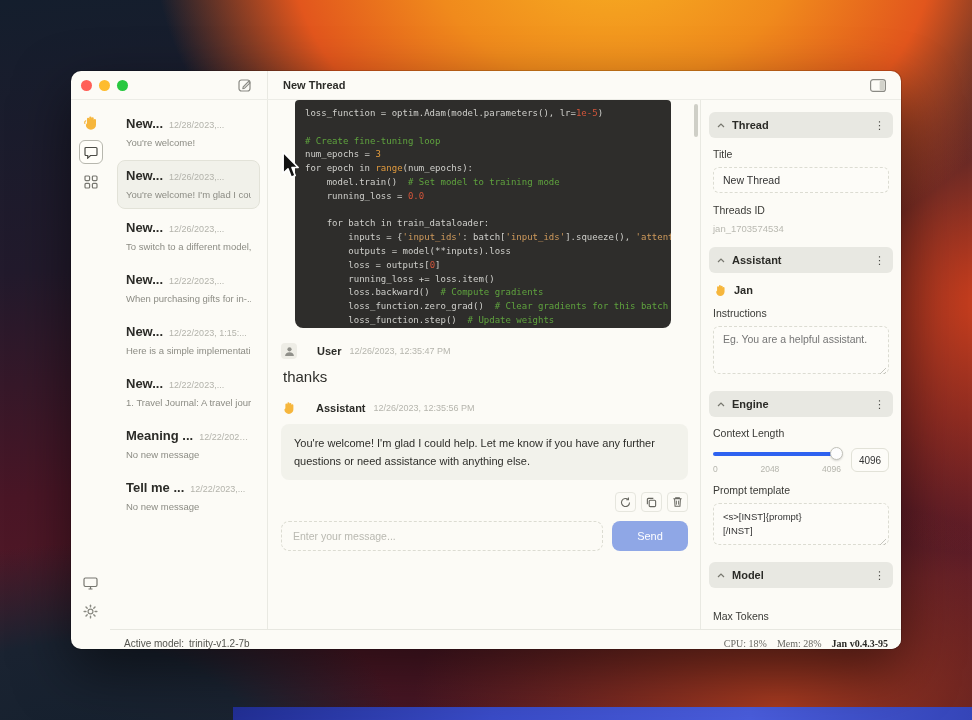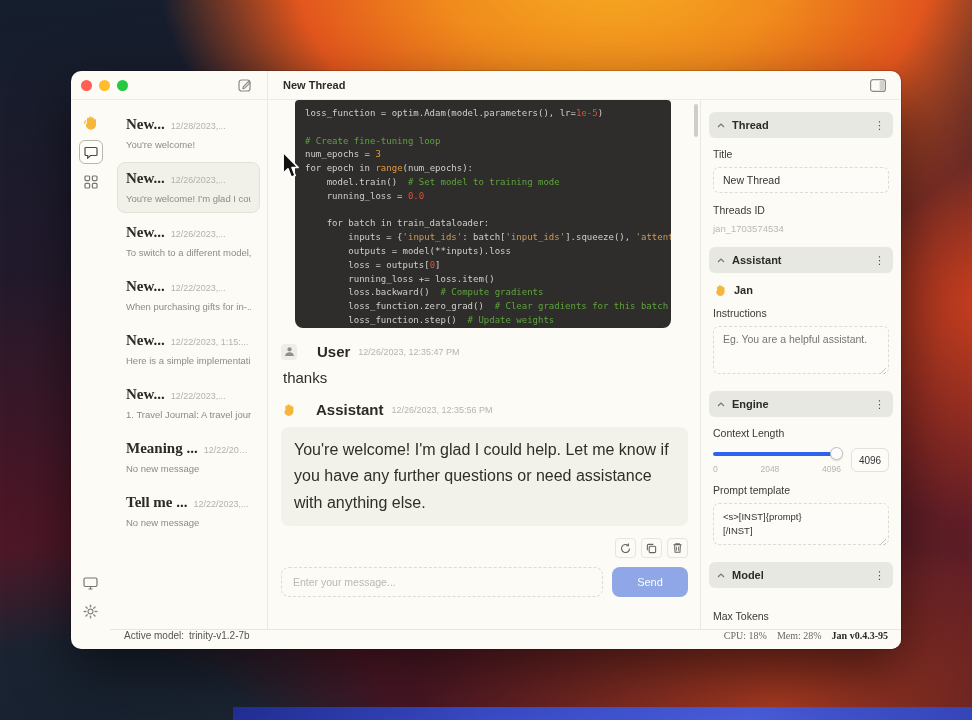--- a/index.html
+++ b/index.html
@@ -45,45 +45,45 @@
   .rail { width:39px; flex:0 0 39px; display:flex; flex-direction:column; align-items:center; padding:14px 0 8px; }
   .rail-top { display:flex; flex-direction:column; align-items:center; gap:9px; }
   .rail-bottom { margin-top:auto; display:flex; flex-direction:column; align-items:center; gap:10px; }
   .rail-active-box { width:24px; height:24px; border:1px solid #b7b7ae; border-radius:6px; display:flex; align-items:center; justify-content:center; background:#fffef9; }
 
   
   .threadlist { width:158px; flex:0 0 158px; border-right:1px solid #e9e9e2; padding:8px 7px; overflow:hidden; }
   .titem { padding:7px 8px 8px; border-radius:8px; border:1px solid transparent; margin-bottom:3px; cursor:default; }
   .titem.selected { background:#f1f1ea; border-color:#e2e2d8; }
   .ti-row { display:flex; align-items:baseline; gap:6px; white-space:nowrap; overflow:hidden; }
-  .ti-title { font-size:15px; font-weight:bold; color:#2b2b27; flex:0 0 auto;font-family:Liberation Serif, serif; }
+  .ti-title { font-size:13px; font-weight:bold; color:#2b2b27; flex:0 0 auto; }
   .ti-date { font-size:9px; color:#b3b3ab; overflow:hidden; text-overflow:ellipsis; }
   .ti-preview { margin-top:6px; font-size:9.5px; color:#8c8c84; white-space:nowrap; overflow:hidden; }
 
   
   .chat { flex:1; position:relative; display:flex; flex-direction:column; padding:0 12px 10px 13px; min-width:0; }
   .scrollthumb { position:absolute; right:2px; top:4px; width:4px; height:33px; border-radius:2px; background:#cfcfc7; }
 
   .code { margin:0 17px 0 14px; height:228px; background:#2e2d2b; border-radius:4px 4px 8px 8px;
     padding:7px 10px; overflow:hidden;
     font-family:"DejaVu Sans Mono", monospace; font-size:9px; line-height:13.8px; }
   .code div { white-space:pre; }
   .code .d { color:#cfcfcb; }
   .code .c { color:#5fa33e; }
   .code .n { color:#d1543a; }
   .code .s { color:#cf9a5c; }
   .code .f { color:#e09a3e; }
 
   .msg { margin-top:15px; }
   .msg-head { display:flex; align-items:center; gap:8px; }
   .avatar-box { width:16px; height:16px; border-radius:4px; background:#eeede6; display:flex; align-items:center; justify-content:center; }
-  .msg-author { font-size:15px; font-weight:bold; color:#2b2b27;padding-left:12px; }
+  .msg-author { font-size:11px; font-weight:bold; color:#2b2b27;padding-left:12px; }
   .msg-time { font-size:9px; color:#b5b5ad; }
   .msg-body { margin:9px 0 0 2px; font-size:15px; color:#2e2e2a; }
-  .bubble { margin-top:9px; background:#f2f2eb; border-radius:8px; padding:10px 13px; font-size:16px; line-height:1.65; color:#2e2e2a; }
+  .bubble { margin-top:9px; background:#f2f2eb; border-radius:8px; padding:10px 13px; font-size:11px; line-height:1.65; color:#2e2e2a; }
 
   .actions { display:flex; justify-content:flex-end; gap:5px; margin-top:12px; }
   .act-btn { width:21px; height:20px; border:1px solid #e6e6de; background:#fcfbf6; border-radius:4px; display:flex; align-items:center; justify-content:center; cursor:pointer; }
 
   .inputrow { display:flex; align-items:center; gap:9px; margin-top:9px; }
   .chat-input { flex:1; height:30px; border:1px dashed #dcdcd2; border-radius:8px; background:#fcfbf6;
     padding:0 11px; font-size:10.5px; color:#444; outline:none; font-family:"Liberation Sans",sans-serif; }
   .chat-input::placeholder { color:#b9b9b1; }
   .send-btn { width:76px; height:30px; border:none; border-radius:8px; background:#8fa7e6; color:#fdfdff;
     font-size:11px; font-family:"Liberation Sans",sans-serif; cursor:pointer; }
@@ -111,21 +111,21 @@
   .slider-handle { position:absolute; right:-2px; top:1px; width:13px; height:13px; border-radius:50%;
     background:#fdfdfd; border:1px solid #c2c2ba; box-shadow:0 1px 2px rgba(0,0,0,.15); cursor:grab; }
   .slider-ticks { display:flex; justify-content:space-between; font-size:8.5px; color:#b5b5ad; margin-top:4px; padding-right:40px; }
   .slider-ticks { padding-right:0; }
   .ctx-value { width:38px; height:24px; border:1px solid #e2e2d8; border-radius:6px; background:#fdfcf8;
     display:flex; align-items:center; justify-content:center; font-size:10px; color:#333; }
   .slider-col { flex:1; }
   .model-select { display:flex; align-items:center; justify-content:space-between; cursor:pointer; padding:7px 9px; }
 
   
-  .statusbar { flex:0 0 20px; margin-left:39px; border-top:1px solid #e7e7e0; display:flex; align-items:flex-start;
+  .statusbar { flex:0 0 20px; margin-left:39px; border-top:1px solid #e7e7e0; display:flex; align-items:flex-end;
     padding:0 13px 0 14px; font-size:10px; color:#55554f; background:#fcfbf6; }
   .sb-left { flex:1; display:flex; gap:5px; }
   .sb-right { display:flex; gap:10px; align-items:center; color:#6a6a64;font-family:Liberation Serif, serif; }
   .sb-version { font-weight:bold; color:#2b2b27; }
 
   
   .cursor { position:absolute; left:281px; top:151px; z-index:50; pointer-events:none; }
 
   svg { display:block; }
 </style>

